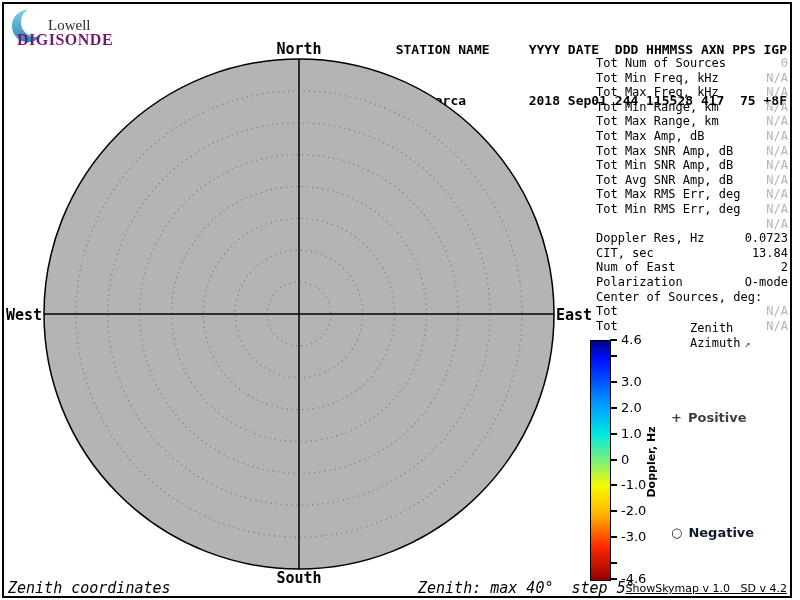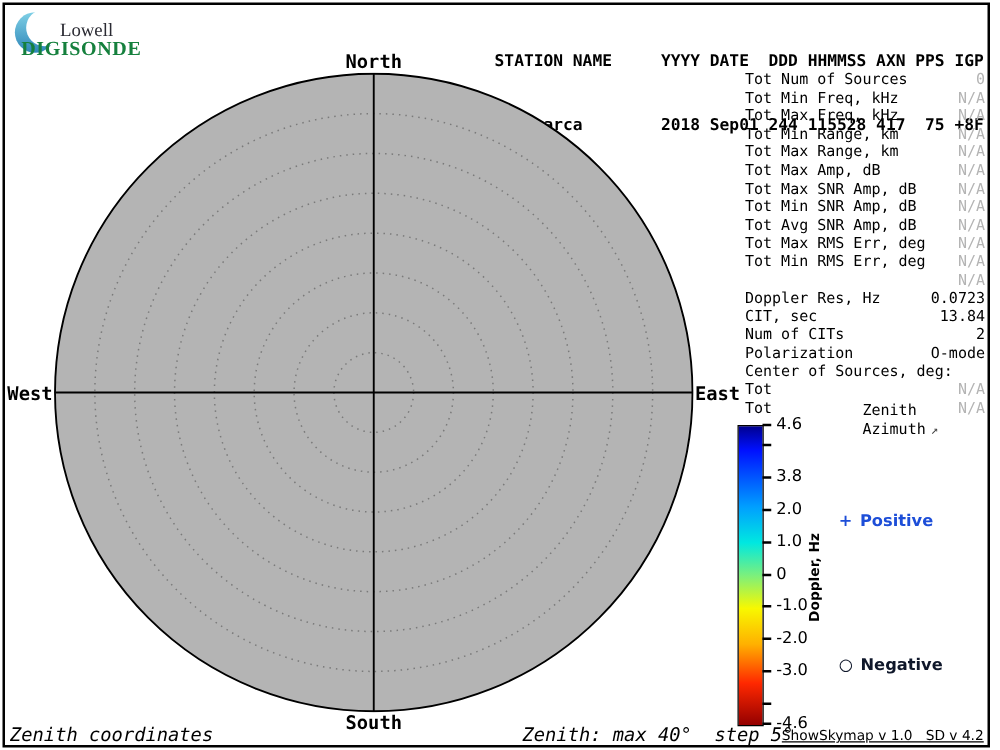--- a/index.html
+++ b/index.html
@@ -11,21 +11,21 @@
   }
   .frame { position:absolute; left:2px; top:2px; right:8px; bottom:2px;
            border:2px solid #000; pointer-events:none; }
 
   
   .logo { position:absolute; left:10px; top:5px; width:110px; height:42px; }
   .logo svg { position:absolute; left:0; top:2px; }
   .logo-lowell { position:absolute; left:38px; top:12px; font-family:"Liberation Serif","DejaVu Serif",serif;
                  font-size:15px; color:#2b2b33; }
   .logo-digisonde { position:absolute; left:7px; top:26px; font-family:"Liberation Serif","DejaVu Serif",serif;
-                 font-weight:bold; font-size:16px; color:#15803d; letter-spacing:0.5px; }
+                 font-weight:bold; font-size:16px; color:#701a75; letter-spacing:0.5px; }
 
   
   .header { position:absolute; top:7px; right:13px; font-weight:bold; font-size:13px;
             line-height:17px; white-space:pre; text-align:left; }
 
   
   .compass { position:absolute; font-weight:bold; font-size:15px; }
   .compass.north { left:199px; top:40px; width:200px; text-align:center; }
   .compass.south { left:199px; top:569px; width:200px; text-align:center; }
   .compass.west  { left:0px;  top:306px; width:42px; text-align:right; }
@@ -120,53 +120,53 @@
     <div class="row"><span class="lbl">Tot Max Range, km</span><span class="val dim">N/A</span></div>
     <div class="row"><span class="lbl">Tot Max Amp, dB</span><span class="val dim">N/A</span></div>
     <div class="row"><span class="lbl">Tot Max SNR Amp, dB</span><span class="val dim">N/A</span></div>
     <div class="row"><span class="lbl">Tot Min SNR Amp, dB</span><span class="val dim">N/A</span></div>
     <div class="row"><span class="lbl">Tot Avg SNR Amp, dB</span><span class="val dim">N/A</span></div>
     <div class="row"><span class="lbl">Tot Max RMS Err, deg</span><span class="val dim">N/A</span></div>
     <div class="row"><span class="lbl">Tot Min RMS Err, deg</span><span class="val dim">N/A</span></div>
     <div class="row"><span class="val dim">N/A</span></div>
     <div class="row"><span class="lbl">Doppler Res, Hz</span><span class="val">0.0723</span></div>
     <div class="row"><span class="lbl">CIT, sec</span><span class="val">13.84</span></div>
-    <div class="row"><span class="lbl">Num of CITs</span><span class="val">2</span></div>
+    <div class="row"><span class="lbl">Num of East</span><span class="val">2</span></div>
     <div class="row"><span class="lbl">Polarization</span><span class="val">O-mode</span></div>
     <div class="row"><span class="lbl">Center of Sources, deg:</span><span class="val"></span></div>
     <div class="row"><span class="lbl">Tot</span><span class="mid">Zenith</span><span class="val dim">N/A</span></div>
     <div class="row"><span class="lbl">Tot</span><span class="mid">Azimuth<span class="cursor">↗</span></span><span class="val dim">N/A</span></div>
   </div>
 
 <div class="colorbar" id="colorbar" style="background: linear-gradient(rgb(0, 0, 144) 0%, rgb(0, 16, 255) 8%, rgb(0, 159, 255) 27%, rgb(0, 232, 224) 39%, rgb(124, 240, 124) 50%, rgb(248, 248, 0) 61%, rgb(255, 176, 0) 73%, rgb(255, 40, 0) 86%, rgb(148, 0, 0) 100%);"></div>
 <div class="cb-ticks" id="cb-ticks">
     <div class="cb-tick" style="top: -1px;"></div>
     <div class="cb-label" style="top: -7px;">4.6</div>
     <div class="cb-tick" style="top: 14.587px;"></div>
     <div class="cb-tick" style="top: 40.5652px;"></div>
-    <div class="cb-label" style="top: 34.5652px;">3.8</div>
+    <div class="cb-label" style="top: 34.5652px;">3.0</div>
     <div class="cb-tick" style="top: 66.5435px;"></div>
     <div class="cb-label" style="top: 60.5435px;">2.0</div>
     <div class="cb-tick" style="top: 92.5217px;"></div>
     <div class="cb-label" style="top: 86.5217px;">1.0</div>
     <div class="cb-tick" style="top: 118.5px;"></div>
     <div class="cb-label" style="top: 112.5px;">0</div>
     <div class="cb-tick" style="top: 144.478px;"></div>
     <div class="cb-label" style="top: 138.478px;">-1.0</div>
     <div class="cb-tick" style="top: 170.457px;"></div>
     <div class="cb-label" style="top: 164.457px;">-2.0</div>
     <div class="cb-tick" style="top: 196.435px;"></div>
     <div class="cb-label" style="top: 190.435px;">-3.0</div>
     <div class="cb-tick" style="top: 222.413px;"></div>
     <div class="cb-tick" style="top: 238px;"></div>
     <div class="cb-label" style="top: 232px;">-4.6</div>
   </div>
 <div class="cb-title">Doppler, Hz</div>
 
-<div class="legend pos" id="legend-pos" style="color: #1d4ed8;">
+<div class="legend pos" id="legend-pos" style="color: #404040;">
   <span class="mark">+</span><span>Positive</span>
 </div>
 <div class="legend neg" id="legend-neg" style="color: #0f172a;">
   <span class="mark">○</span><span>Negative</span>
 </div>
 
 <div class="footer-left">Zenith coordinates</div>
 <div class="footer-center">Zenith: max 40°  step 5°</div>
 <div class="footer-right">ShowSkymap v 1.0   SD v 4.2</div>
 

